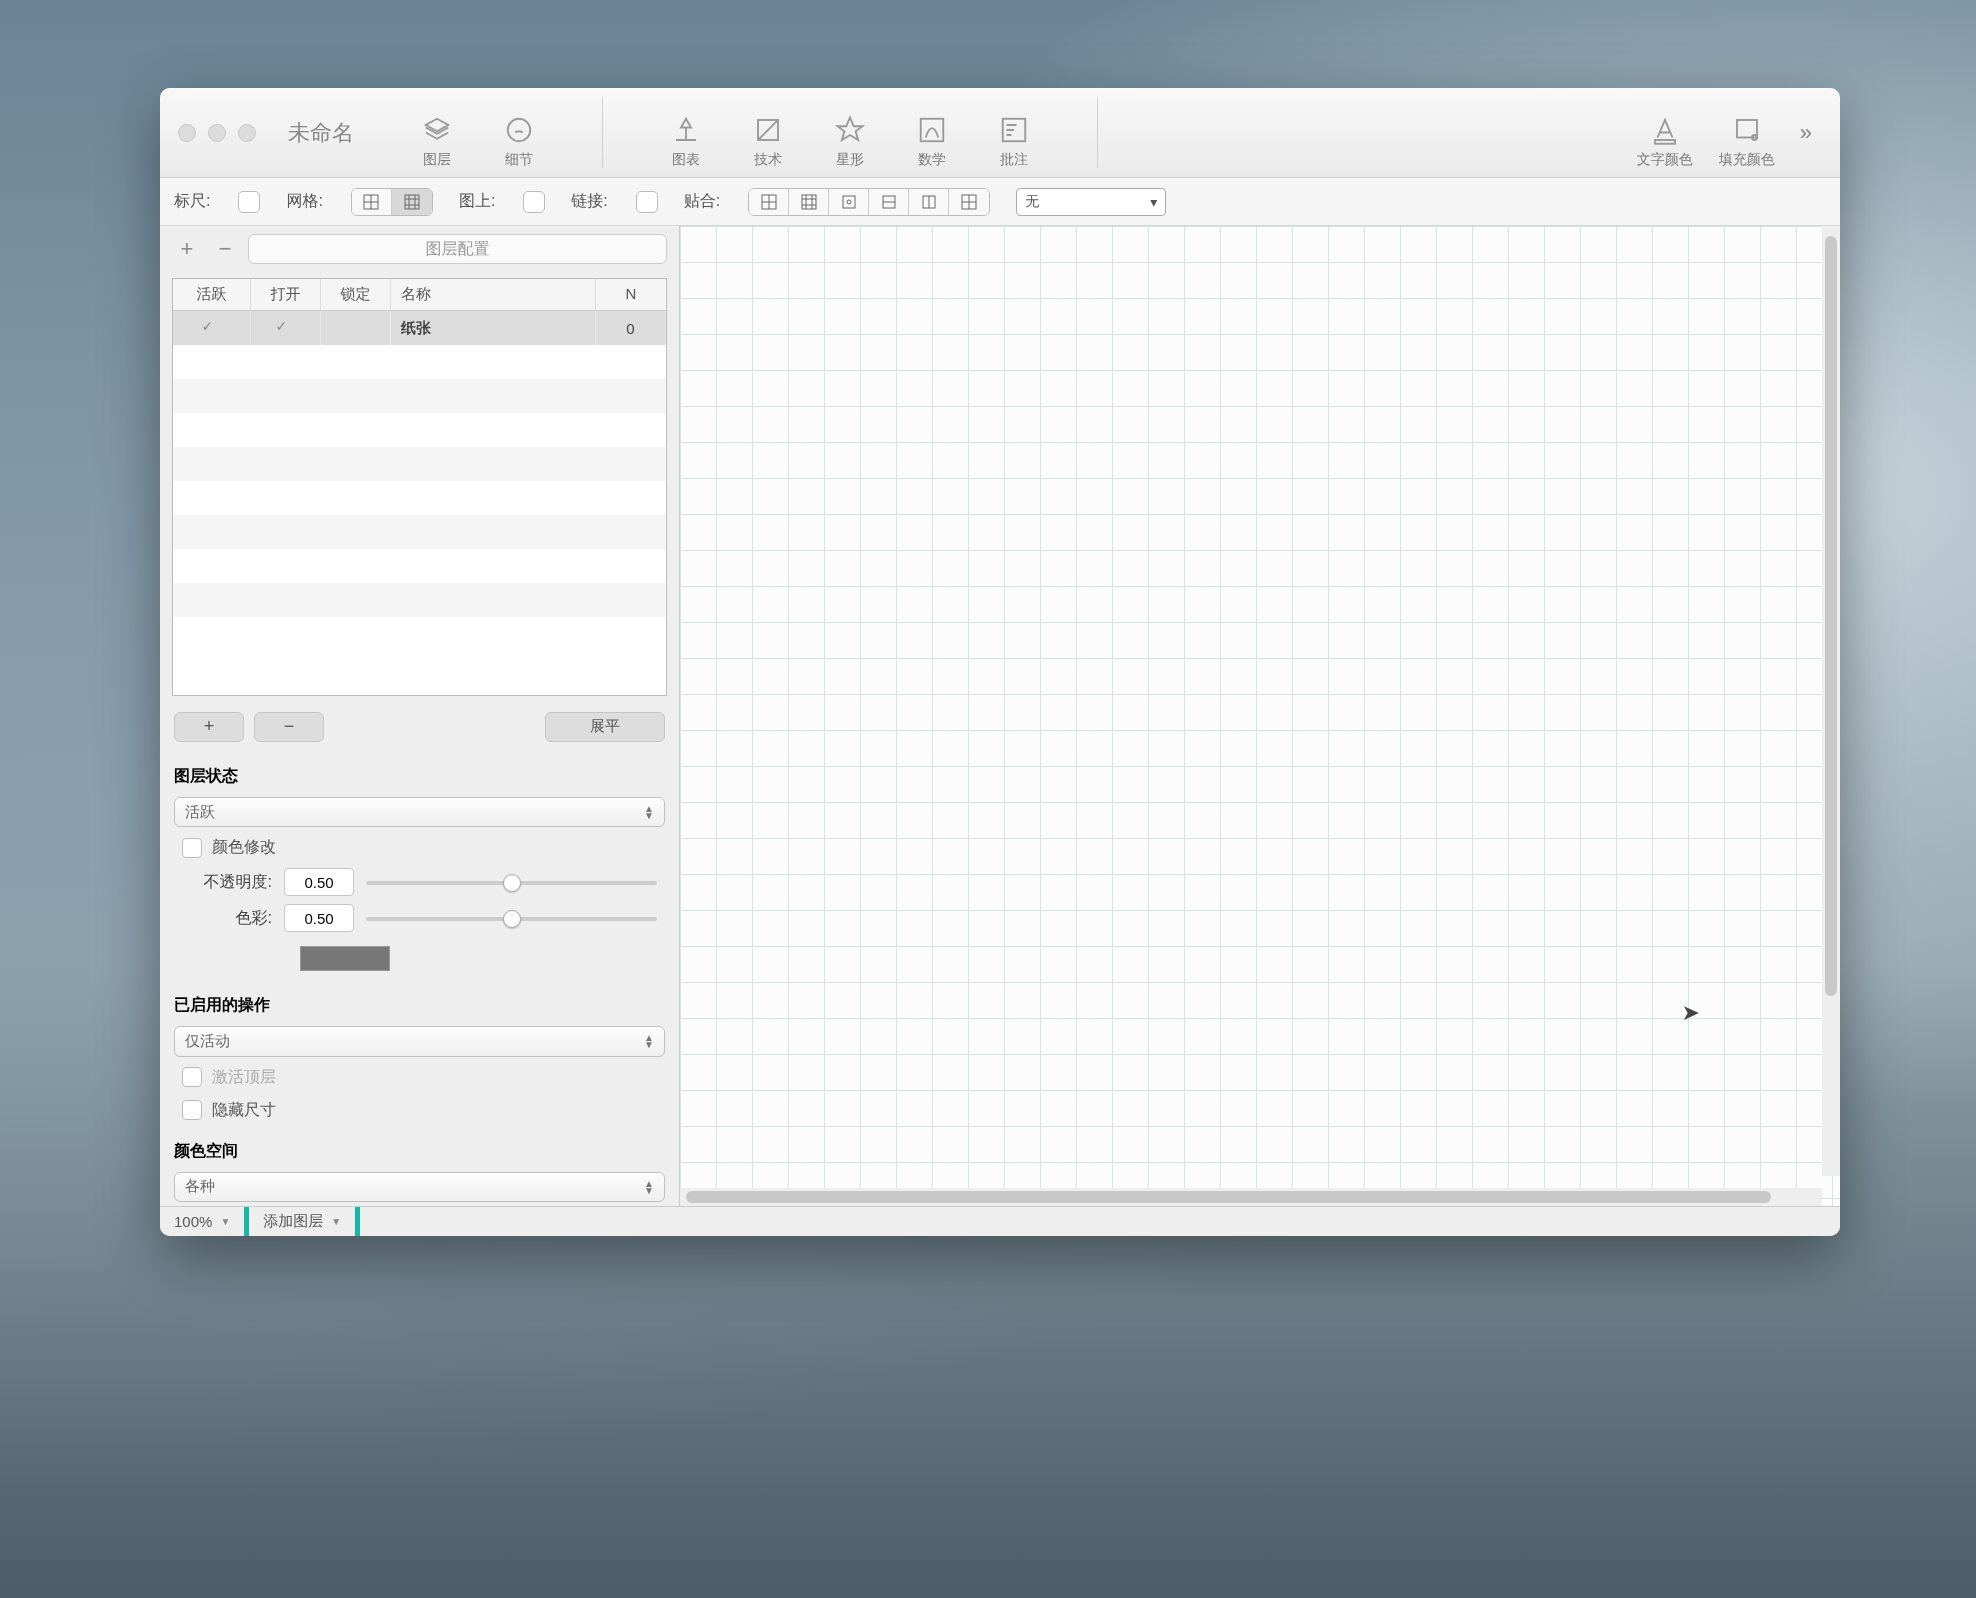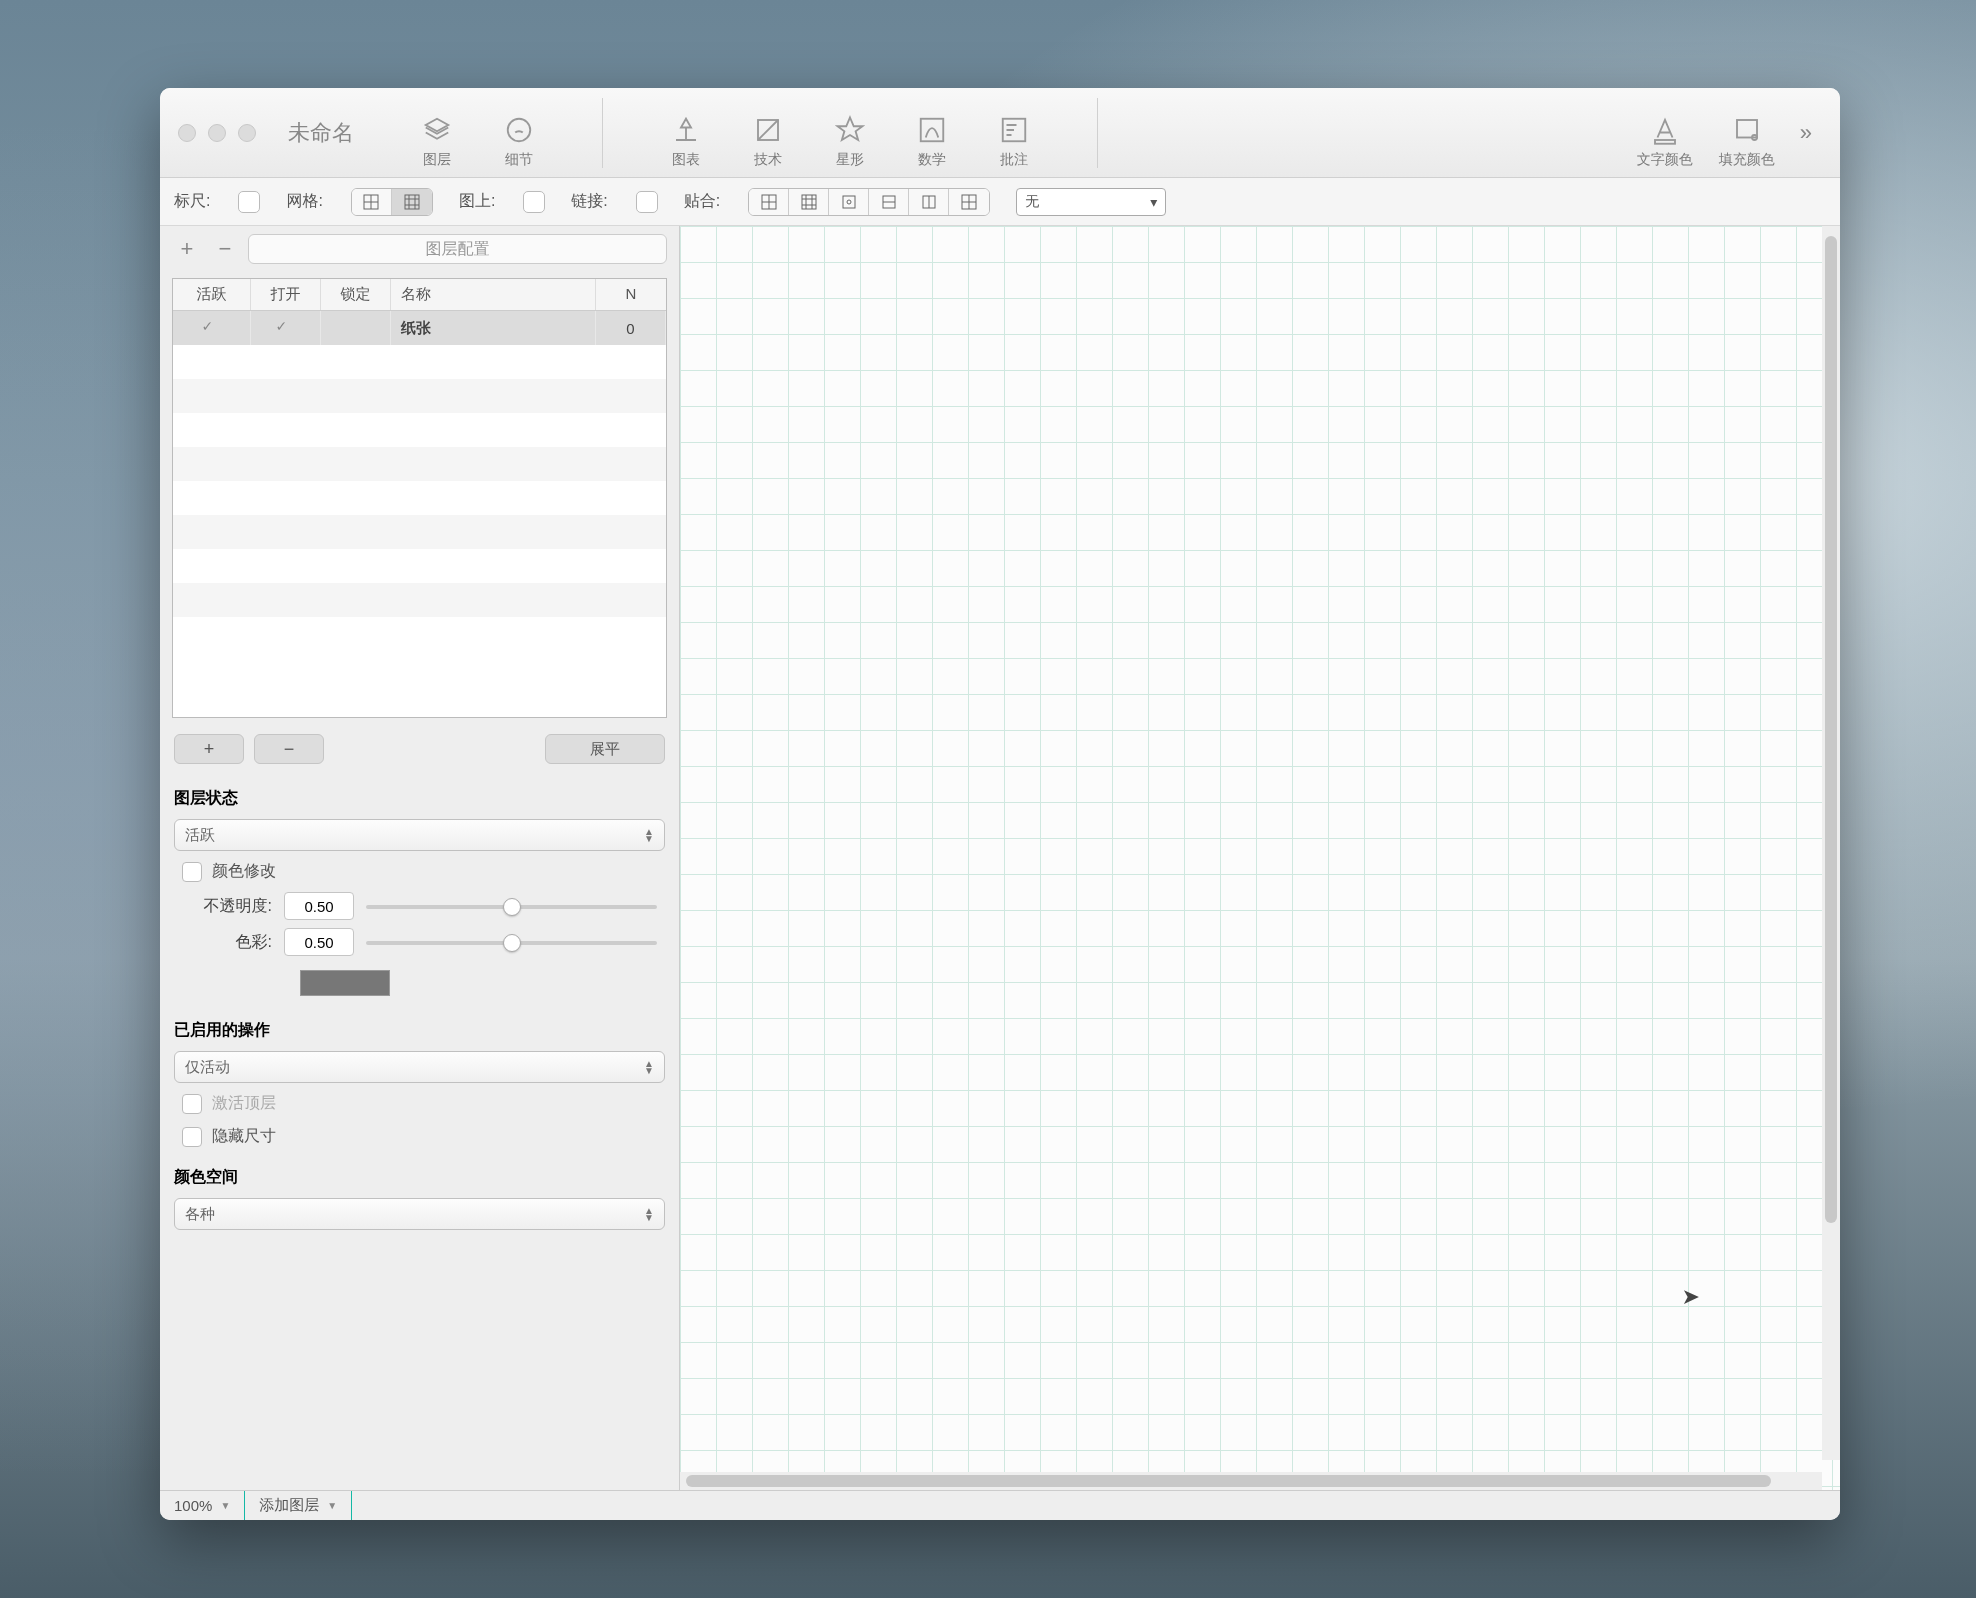--- a/index.html
+++ b/index.html
@@ -19,21 +19,21 @@
   background:
     radial-gradient(ellipse at 90% 30%, rgba(220,230,235,0.8) 0%, transparent 40%),
     radial-gradient(ellipse at 5% 50%, rgba(140,160,180,0.5) 0%, transparent 60%),
     linear-gradient(to bottom, #6b8596 0%, #7d95a3 30%, #8ea0aa 60%, #4a5d68 100%);
 }
 .window {
   position: absolute;
   left: 160px;
   top: 88px;
   width: 1680px;
-  height: 1432px;
+  height: 1148px;
   background: #f2f2f2;
   border-radius: 10px;
   box-shadow: 0 20px 60px rgba(0,0,0,0.4);
   display: flex;
   flex-direction: column;
   overflow: hidden;
 }
 .titlebar {
   height: 90px;
   background: linear-gradient(to bottom, #f8f8f8, #eaeaea);
@@ -371,21 +371,21 @@
   height: 30px;
   background: #eee;
   border-top: 1px solid #ccc;
   display: flex;
   align-items: center;
   font-size: 15px;
   color: #555;
 }
 .status-seg {
   padding: 0 14px;
-  border-right: 1px solid #14b8a6;
+  border-right: 5px solid #14b8a6;
   height: 100%;
   display: flex;
   align-items: center;
   gap: 8px;
 }
 .status-seg .chev { font-size: 10px; color: #888; }
 </style>
 </head>
 <body>
 

